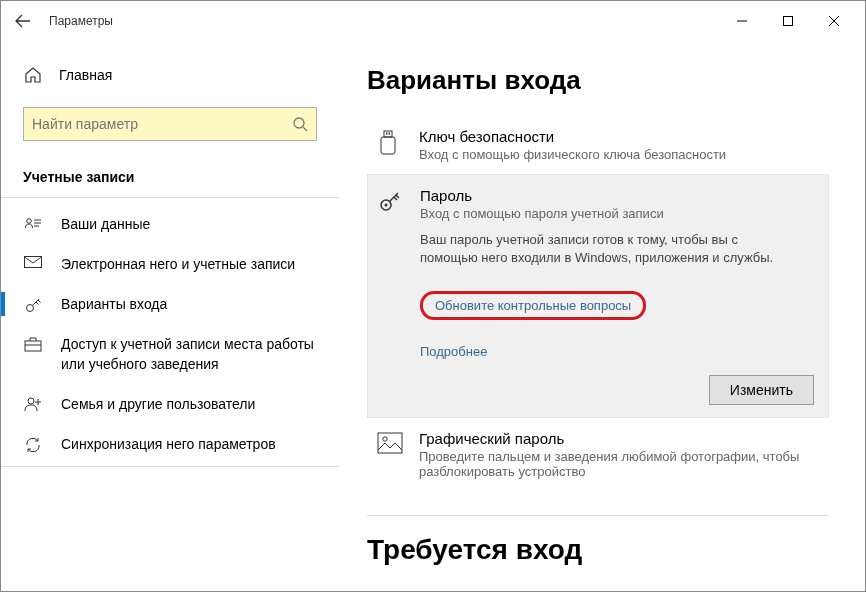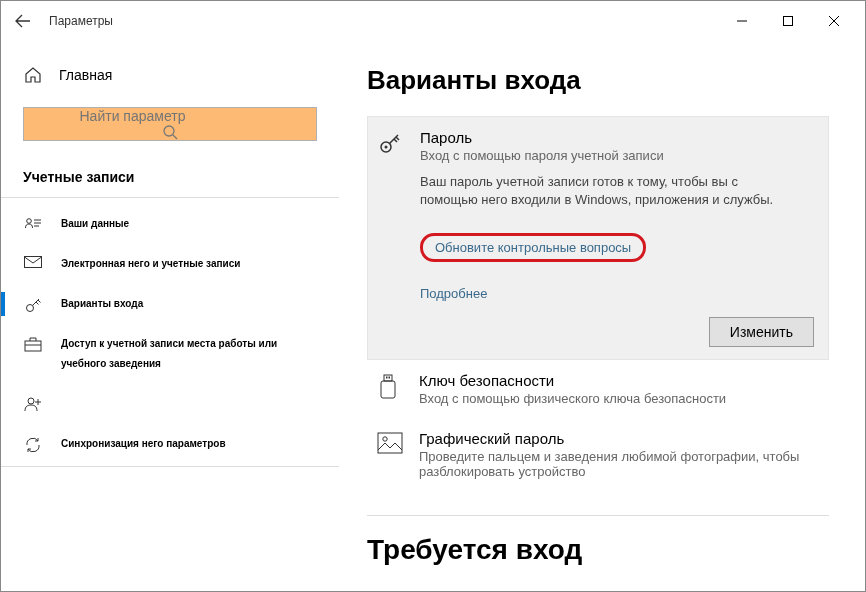--- a/index.html
+++ b/index.html
@@ -8,27 +8,27 @@
   .titlebar { height: 40px; display: flex; align-items: center; padding: 0 8px; }
   .back-btn { width: 28px; height: 28px; display: flex; align-items: center; justify-content: center; margin-right: 12px; }
   .title { font-size: 12px; color: #333; }
   .win-controls { margin-left: auto; display: flex; }
   .win-control { width: 46px; height: 32px; display: flex; align-items: center; justify-content: center; }
   .body { flex: 1; display: flex; overflow: hidden; }
   .sidebar { width: 338px; padding: 0 22px; display: flex; flex-direction: column; }
   .home-row { display: flex; align-items: center; height: 40px; margin-top: 14px; margin-bottom: 12px; }
   .home-row .icon { width: 20px; display: flex; align-items: center; justify-content: center; margin-right: 16px; }
   .home-row .label { font-size: 14px; }
-  .search-box { display: flex; align-items: center; height: 34px; border: 1px solid #b0b0b0; padding: 0 8px; background: #fdba74; margin-bottom: 22px; flex-direction: column; }
+  .search-box { display: flex; align-items: center; height: 34px; border: 1px solid #b0b0b0; padding: 0 8px; background: #fef9c3; margin-bottom: 22px; }
   .search-box input { flex: 1; border: none; outline: none; font-size: 14px; background: transparent; color: #555; }
   .section-label { font-size: 14px; font-weight: 600; margin-bottom: 4px; padding: 6px 0; }
   .hr { border: none; border-top: 1px solid #ddd; margin: 2px -22px 6px; }
   .nav-item { display: flex; align-items: flex-start; min-height: 40px; padding: 10px 0 10px 0; position: relative; }
   .nav-item .icon { width: 20px; flex: 0 0 20px; display: flex; align-items: center; justify-content: center; margin-right: 18px; margin-top: 2px; }
-  .nav-item .label { font-size: 10px; line-height: 20px; font-weight: bold; }
+  .nav-item .label { font-size: 14px; line-height: 20px; }
   .nav-item.selected::before { content: ""; position: absolute; left: -22px; top: 8px; bottom: 8px; width: 4px; background: #0078d4; }
   .content { flex: 1; padding: 0 36px 0 28px; overflow: hidden; }
   .heading { font-size: 26px; font-weight: 600; margin-top: 24px; margin-bottom: 20px; }
   .option { padding: 12px 10px; }
   .option-head { display: flex; align-items: flex-start; }
   .option-head .icon { width: 28px; flex: 0 0 28px; display: flex; align-items: center; justify-content: flex-start; margin-right: 14px; margin-top: 2px; }
   .option-title { font-size: 15px; font-weight: 400; color: #000; }
   .option-sub { font-size: 13px; color: #666; margin-top: 2px; }
   .option.expanded { background: #f0f0f0; border: 1px solid #e4e4e4; }
   .option-body { margin-left: 42px; margin-top: 10px; }
@@ -136,82 +136,83 @@
         <span class="label">Доступ к учетной записи места работы или учебного заведения</span>
       </div>
 
       <div class="nav-item">
         <span class="icon">
           <svg width="18" height="16" viewBox="0 0 18 16">
               <circle cx="7" cy="5" r="3" stroke="#333" fill="none"></circle>
               <path d="M1 15 C1 10 4 9 7 9 C10 9 13 10 13 15 M14 3 V9 M11 6 H17" stroke="#333" fill="none"></path>
             </svg>
         </span>
+        <span class="label">Семья и другие пользователи</span>
       </div>
 
       <div class="nav-item">
         <span class="icon">
           <svg width="18" height="18" viewBox="0 0 18 18">
               <path d="M3 9 A6 6 0 0 1 14 5 M15 9 A6 6 0 0 1 4 13" stroke="#333" fill="none"></path>
               <path d="M14 2 V5 H11 M4 16 V13 H7" stroke="#333" fill="none"></path>
             </svg>
         </span>
         <span class="label">Синхронизация него параметров</span>
       </div>
       <hr class="hr">
     </div>
 
     <div class="content">
       <div class="heading">Варианты входа</div>
-
-      <div class="option expanded">
-        <div class="option-head">
-          <span class="icon">
-            <svg width="24" height="24" viewBox="0 0 24 24">
-                <circle cx="8" cy="16" r="5" stroke="#333" stroke-width="1.5" fill="none"></circle>
-                <circle cx="8" cy="16" r="1.5" fill="#333"></circle>
-                <path d="M11.5 12.5 L20 4 M16 8 L19 11 M18 6 L21 9" stroke="#333" stroke-width="1.5" fill="none"></path>
-              </svg>
-          </span>
-          <div>
-            <div class="option-title">Пароль</div>
-            <div class="option-sub">Вход с помощью пароля учетной записи</div>
-          </div>
-        </div>
-        <div class="option-body">
-          <div class="option-desc">Ваш пароль учетной записи готов к тому, чтобы вы с помощью него входили в Windows, приложения и службы.</div>
-          <div class="link-row">
-            <span class="link highlighted">Обновите контрольные вопросы</span>
-          </div>
-          <div class="link-row">
-            <span class="link">Подробнее</span>
-          </div>
-        </div>
-        <div class="btn-row">
-          <button class="btn">Изменить</button>
-        </div>
-      </div>
 
       <div class="option">
         <div class="option-head">
           <span class="icon">
             <svg width="22" height="26" viewBox="0 0 22 26">
                 <rect x="7" y="1" width="8" height="6" stroke="#333" fill="none"></rect>
                 <rect x="4" y="7" width="14" height="17" rx="2" stroke="#333" fill="none"></rect>
                 <rect x="9" y="2.5" width="1.5" height="2" fill="#333"></rect>
                 <rect x="11.5" y="2.5" width="1.5" height="2" fill="#333"></rect>
               </svg>
           </span>
           <div>
             <div class="option-title">Ключ безопасности</div>
             <div class="option-sub">Вход с помощью физического ключа безопасности</div>
           </div>
         </div>
       </div>
 
+      <div class="option expanded">
+        <div class="option-head">
+          <span class="icon">
+            <svg width="24" height="24" viewBox="0 0 24 24">
+                <circle cx="8" cy="16" r="5" stroke="#333" stroke-width="1.5" fill="none"></circle>
+                <circle cx="8" cy="16" r="1.5" fill="#333"></circle>
+                <path d="M11.5 12.5 L20 4 M16 8 L19 11 M18 6 L21 9" stroke="#333" stroke-width="1.5" fill="none"></path>
+              </svg>
+          </span>
+          <div>
+            <div class="option-title">Пароль</div>
+            <div class="option-sub">Вход с помощью пароля учетной записи</div>
+          </div>
+        </div>
+        <div class="option-body">
+          <div class="option-desc">Ваш пароль учетной записи готов к тому, чтобы вы с помощью него входили в Windows, приложения и службы.</div>
+          <div class="link-row">
+            <span class="link highlighted">Обновите контрольные вопросы</span>
+          </div>
+          <div class="link-row">
+            <span class="link">Подробнее</span>
+          </div>
+        </div>
+        <div class="btn-row">
+          <button class="btn">Изменить</button>
+        </div>
+      </div>
+
       <div class="option">
         <div class="option-head">
           <span class="icon">
             <svg width="26" height="22" viewBox="0 0 26 22">
                 <rect x="1" y="1" width="24" height="20" stroke="#333" fill="none"></rect>
                 <circle cx="8" cy="7" r="2.2" stroke="#333" fill="none"></circle>
                 <path d="M1 18 L8 11 L13 16 L18 11 L25 18" stroke="#333" fill="none"></path>
               </svg>
           </span>
           <div>

